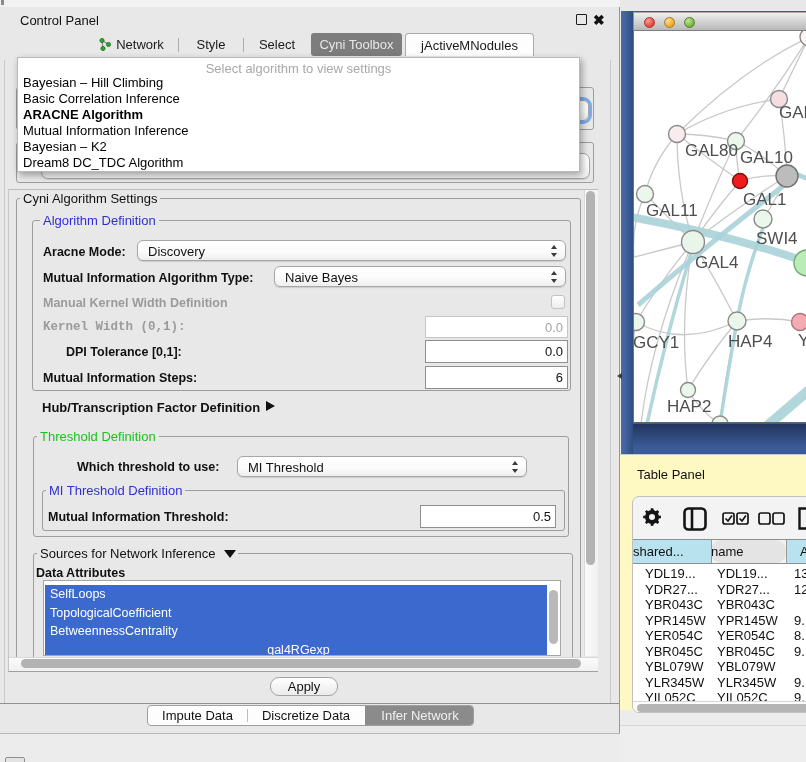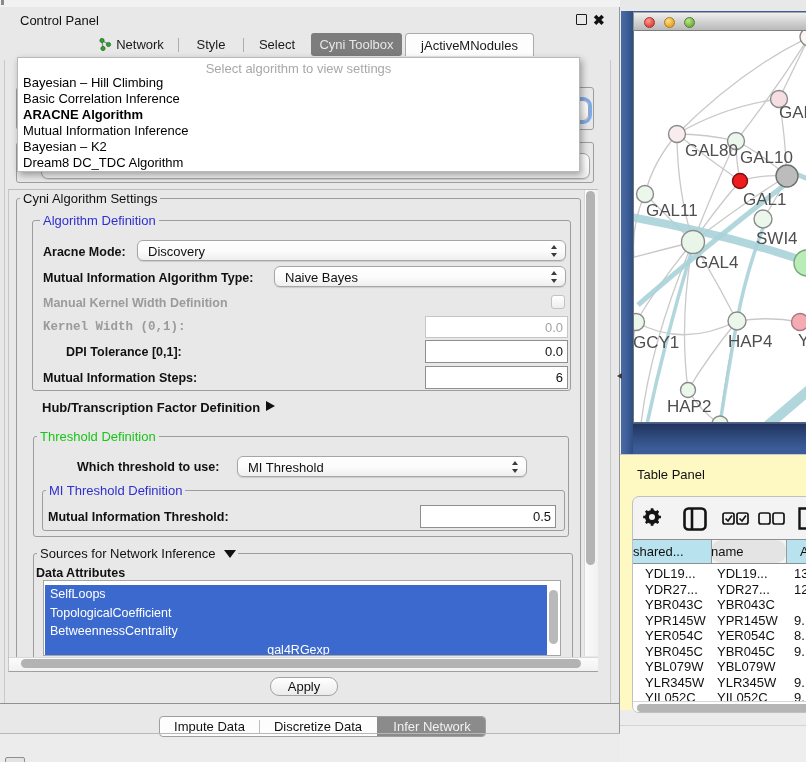--- a/index.html
+++ b/index.html
@@ -59,21 +59,21 @@
   #cp-hscroll-thumb { left:21px; top:659px; width:560px; height:9px; background:#b3b3b3; border-radius:4.5px; }
 
   
   #attr-list { left:43px; top:580px; width:518px; height:76px; background:#fff; border:1px solid #a6a6a6; overflow:hidden; }
   .attr-item { position:absolute; left:1px; width:502px; height:18.5px; background:#3c69cd; color:#fff; font-size:12.5px; line-height:18.5px; padding-left:5px; }
   #attr-vscroll { left:505px; top:9px; width:9px; height:54px; background:#b9b9b9; border-radius:5px; }
 
   
   #apply-btn { left:270px; top:677px; width:68px; height:19px; background:linear-gradient(180deg,#ffffff,#ebebeb); border:1px solid #a3a3a3; border-radius:9px; font-size:13px; color:#111; text-align:center; line-height:17px; }
   #cp-content-bottom-line { left:0; top:703px; width:619px; height:1px; background:#919191; }
-  #sub-tabs { left:159px; top:705px; width:327px; height:21px; background:#fdfdfd; border:1px solid #9e9e9e; border-radius:4px; overflow:hidden;margin-top:11px; }
+  #sub-tabs { left:147px; top:705px; width:327px; height:21px; background:#fdfdfd; border:1px solid #9e9e9e; border-radius:4px; overflow:hidden; }
   .sub-tab { position:absolute; top:0; height:21px; font-size:13px; color:#111; text-align:center; line-height:20px; }
   .sub-tab.selected { background:#8b8b8b; color:#f0f0f0; }
   .sub-tab-sep { position:absolute; top:3px; width:1px; height:13px; background:#bdbdbd; }
   #cp-bottom-line { left:0; top:733px; width:620px; height:1px; background:#b7b7b7; }
 
   
   #algo-popup { left:17px; top:57px; width:563px; height:115px; background:#ffffff; border:1px solid #b9b9b9; box-shadow:2px 3px 7px rgba(0,0,0,0.35); }
   #algo-popup-header { position:absolute; left:0; top:3px; width:100%; text-align:center; font-size:13px; color:#a8a8a8; }
   .algo-item { position:absolute; left:5px; height:16px; line-height:16px; font-size:13px; color:#000; white-space:nowrap; }
   .algo-item.bold { font-weight:bold; }

